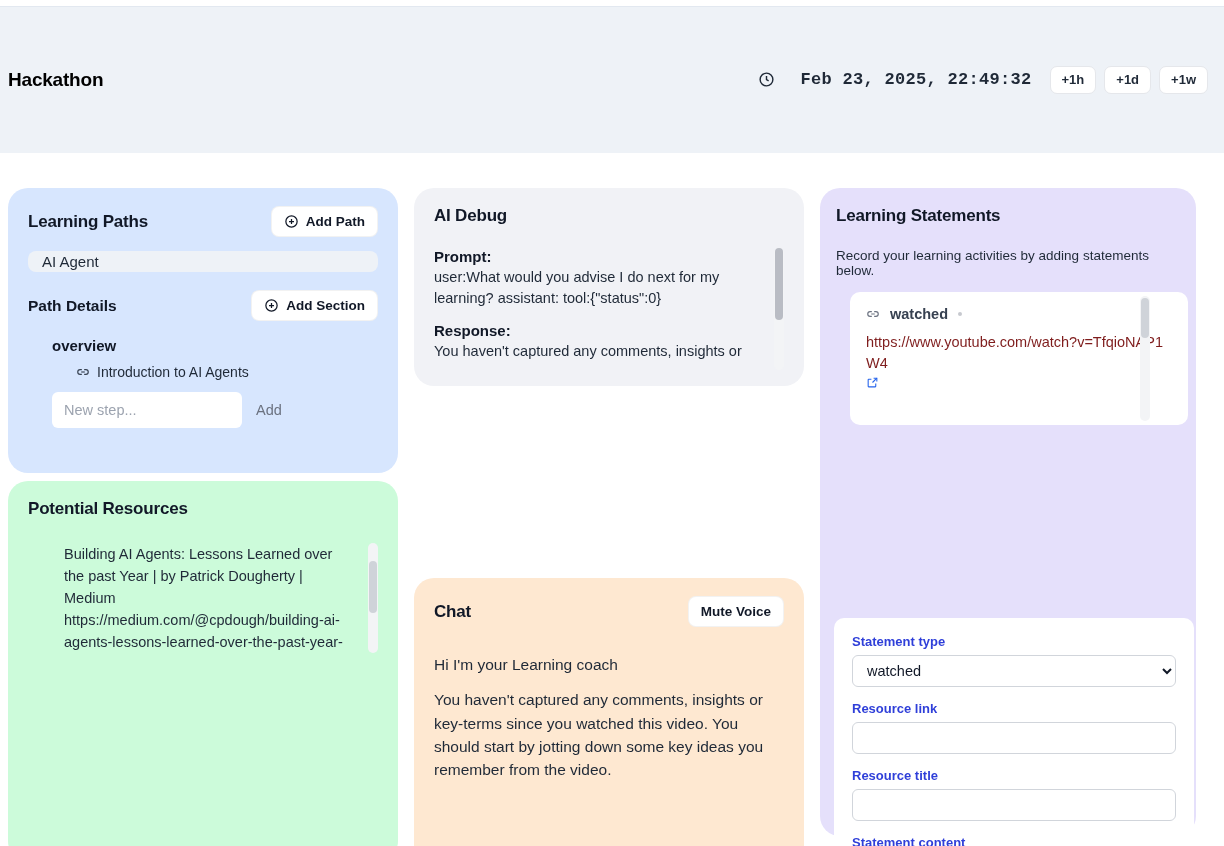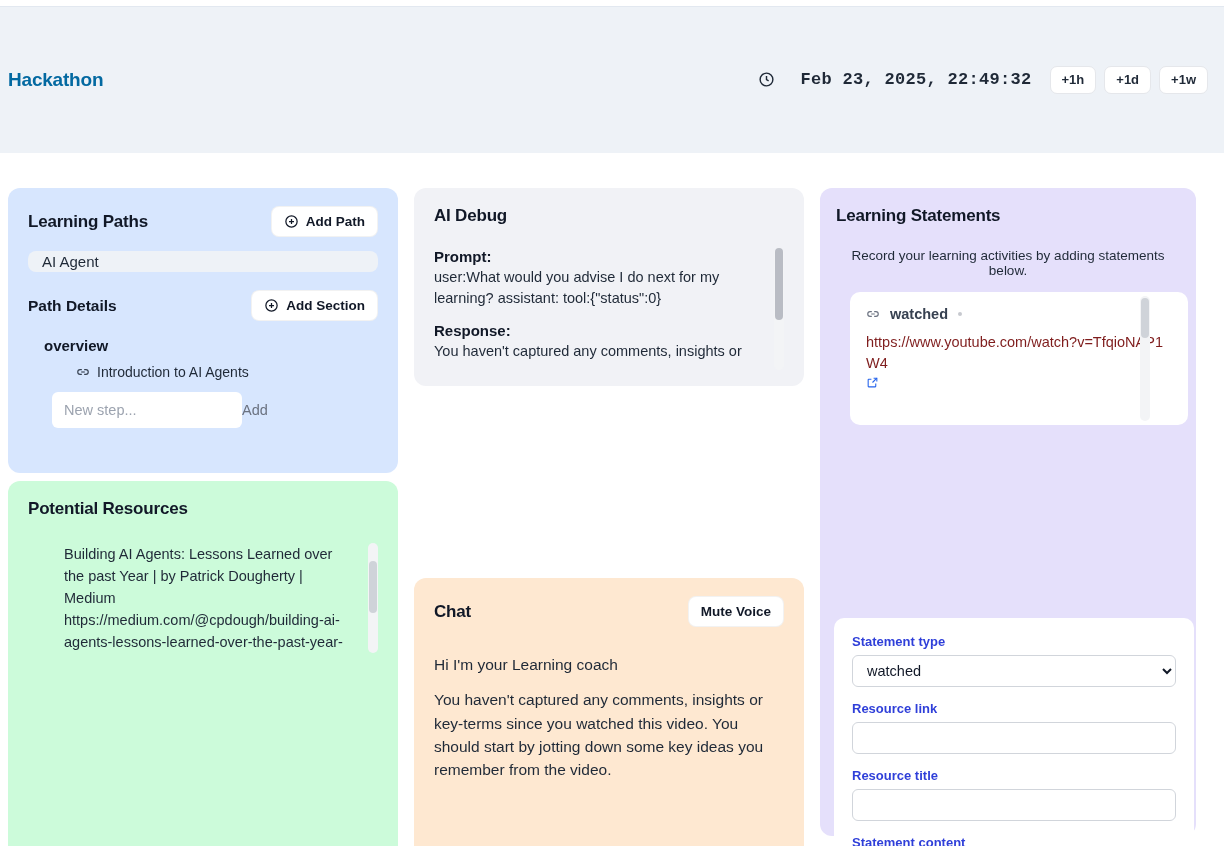--- a/index.html
+++ b/index.html
@@ -13,62 +13,62 @@
   .app { position: relative; width: 1224px; height: 846px; background:#fff; }
 
   
   .topbar {
     position: absolute; left: 0; top: 6px; width: 1224px; height: 147px;
     background: #eef2f7;
     border-top: 1px solid #e2e8f0;
     display: flex; align-items: center; justify-content: space-between;
     padding: 0 16px 0 8px;
   }
-  .app-title { font-size: 19px; font-weight: 700; color: #0369a1; letter-spacing: -0.2px; text-align: center; }
+  .app-title { font-size: 19px; font-weight: 700; color: #000000; letter-spacing: -0.2px; text-align: center; }
   .clock-area { display: flex; align-items: center; gap: 18px; }
   .clock { display: flex; align-items: center; gap: 25px; }
   .clock-icon { width: 17px; height: 17px; display:block; }
   .clock-text {
     font-family: "Liberation Mono", "DejaVu Sans Mono", monospace;
     font-size: 17px; font-weight: 600; color: #1f2937; letter-spacing: 0.3px;
   }
   .time-btns { display: flex; gap: 8px; }
   .time-btn {
     background:#fff; border:1px solid #e5e7eb; border-radius:7px;
     font-size: 13px; font-weight: 700; color:#1f2937;
     padding: 6px 11px; cursor:pointer; line-height:1.1;
     font-family: "Liberation Sans", sans-serif;
   }
 
   
   .cols { position: absolute; left:0; top:188px; width:1224px; height:658px; }
 
-  .panel { position:absolute; border-radius: 12px; }
+  .panel { position:absolute; border-radius: 20px; }
   .panel h2 { font-size: 17px; font-weight: 700; color:#111827; letter-spacing:-0.2px; }
 
   
   .p-paths { left:8px; top:0; width:390px; height:285px; background:#d7e6fe; padding:18px 20px; }
   .row-between { display:flex; align-items:center; justify-content:space-between; }
   .wbtn {
     background:#fff; border:1px solid rgba(0,0,0,0.05); border-radius:8px;
     display:flex; align-items:flex-end; gap:7px;
     font-size:13.5px; font-weight:700; color:#111827;
     padding:7px 12px; cursor:pointer; font-family:"Liberation Sans", sans-serif;
   }
   .plus-circ { width:15px; height:15px; display:block; flex:none; }
   .path-item {
     margin-top:14px; background:#eef2f7; border-radius:8px;
     padding:2px 14px; font-size:15px; color:#1f2937; cursor:pointer;
   }
   .sub-head { margin-top:18px; }
   .sub-head .lbl { font-size:15.5px; font-weight:700; color:#111827; }
-  .section-name { margin-top:16px; margin-left:16px; font-size:15px; font-weight:700; color:#111827; }
+  .section-name { margin-top:16px; margin-left:24px; font-size:15px; font-weight:700; color:#111827; }
   .step-row { margin-top:10px; margin-left:48px; display:flex; align-items:center; gap:7px; font-size:14px; color:#1f2937; }
   .link-ico { width:14px; height:14px; display:block; flex:none; }
-  .newstep-row { margin-top:12px; margin-left:24px; display:flex; align-items:center; gap:0; }
+  .newstep-row { margin-top:12px; margin-left:24px; display:flex; align-items:center; gap:14px; }
   .newstep-input {
     width:190px; background:#fff; border:none; border-radius:6px;
     padding:10px 12px; font-size:14.5px; color:#111827;
     font-family:"Liberation Sans", sans-serif; outline:none;
   }
   .newstep-input::placeholder { color:#9ca3af; }
   .add-link { font-size:14.5px; color:#6b7280; cursor:pointer; }
 
   
   .p-res { left:8px; top:293px; width:390px; height:380px; background:#ccfbda; padding:18px 20px; }
@@ -89,21 +89,21 @@
   .dbg-gap { height:12px; }
 
   
   .p-chat { left:414px; top:390px; width:390px; height:446px; background:#fee8d1; padding:18px 20px; }
   .chat-msgs { margin-top:26px; }
   .chat-line { font-size:15.5px; line-height:1.5; color:#1f2937; }
   .chat-line + .chat-line { margin-top:12px; }
 
   
   .p-stmt { left:820px; top:0; width:376px; height:648px; background:#e5e0fb; padding:18px 16px; }
-  .stmt-sub { margin-top:22px; font-size:13.5px; color:#1f2937;text-align:center; }
+  .stmt-sub { margin-top:22px; font-size:13.5px; color:#1f2937; }
   .stmt-card-wrap { margin-top:14px; position:relative; height:133px; }
   .stmt-card {
     position:absolute; left:14px; top:0; width:338px; height:133px;
     background:#fff; border-radius:10px; padding:14px 16px; overflow:hidden;
   }
   .stmt-head { display:flex; align-items:center; gap:10px; }
   .stmt-verb { font-size:14.5px; font-weight:700; color:#374151; }
   .dot-sep { width:4px; height:4px; border-radius:50%; background:#c7c9cf; display:block; }
   .stmt-url {
     margin-top:10px; font-size:14.5px; line-height:1.42; color:#7f1d1d;

